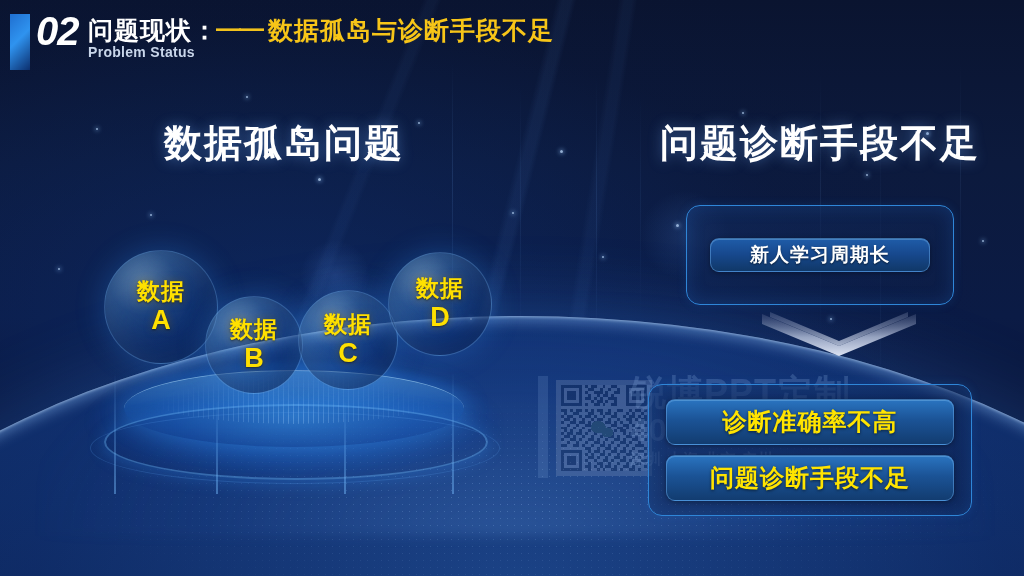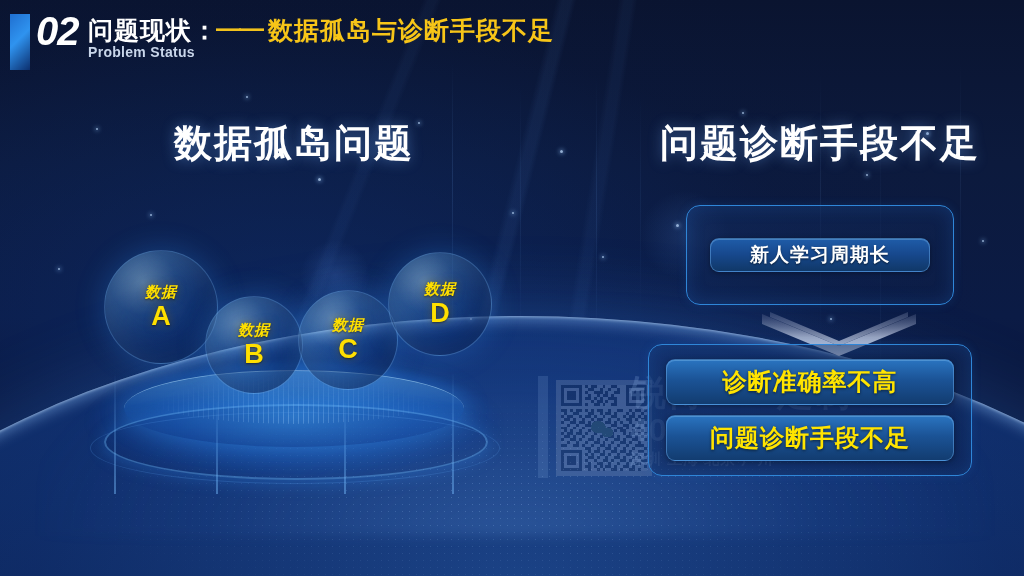--- a/index.html
+++ b/index.html
@@ -119,21 +119,21 @@
     position:absolute; left:88px; top:44px;
     font-size: 14px; font-weight: 600; color:#c9d6ea; letter-spacing:.3px;
   }
 
   
   .sec-title {
     position:absolute; font-size: 38px; font-weight: 700; color:#ffffff;
     letter-spacing: 2px; white-space: nowrap;
     text-shadow: 0 0 14px rgba(120,180,255,0.45);
   }
-  #title-left  { left: 174px; top: 118px; }
+  #title-left  { left: 164px; top: 118px; }
   #title-right { left: 660px; top: 118px; }
 
   
   .podium {
     position:absolute; left:88px; top:352px; width:412px; height:142px;
     pointer-events:none;
   }
   .podium .disc-glow {
     position:absolute; left:0; top:10px; width:412px; height:120px;
     border-radius:50%;
@@ -181,39 +181,39 @@
       0 0 26px 4px rgba(50,140,240,0.22);
     display:flex; flex-direction:column; align-items:center; justify-content:center;
   }
   .sphere .lbl {
     color: #ffe000;
     font-weight: 700;
     text-shadow: 0 0 8px rgba(120,90,0,0.55), 0 1px 2px rgba(0,0,0,0.5);
     line-height: 1.04;
     text-align:center;
   }
-  .sphere .lbl .w { display:block; font-size: 15px; letter-spacing: 1px; font-style: italic; }
+  .sphere .lbl .w { display:block; font-size: 23px; letter-spacing: 1px; }
   .sphere .lbl .k { display:block; font-size: 27px; margin-top: 2px; }
 
   #sphere-a { left:104px; top:250px; width:112px; height:112px; }
   #sphere-b { left:205px; top:296px; width:96px;  height:96px;  }
   #sphere-c { left:298px; top:290px; width:98px;  height:98px;  }
   #sphere-d { left:388px; top:252px; width:102px; height:102px; }
 
   
   .panel {
     position:absolute;
     border: 1px solid #2f86d8;
     border-radius: 14px;
     background: linear-gradient(160deg, rgba(18,44,96,0.55) 0%, rgba(12,30,72,0.45) 100%);
     box-shadow: 0 0 18px rgba(40,120,220,0.22) inset, 0 0 10px rgba(35,110,210,0.18);
     display:flex; flex-direction:column; align-items:center; justify-content:center;
   }
   #panel-top    { left:686px; top:205px; width:266px; height:98px; gap:7px; }
-  #panel-bottom { left:648px; top:344px; width:322px; height:130px; gap:10px;align-items:center; }
+  #panel-bottom { left:648px; top:384px; width:322px; height:130px; gap:10px;align-items:center; }
 
   .pill {
     border-radius: 9px;
     display:flex; align-items:center; justify-content:center;
     background: linear-gradient(180deg, #1f5ca8 0%, #17488d 48%, #103868 100%);
     border: 1px solid rgba(110,180,245,0.45);
     box-shadow: inset 0 1px 0 rgba(160,215,255,0.30), 0 1px 5px rgba(0,0,0,0.35);
     white-space: nowrap;
   }
   #panel-top .pill {

